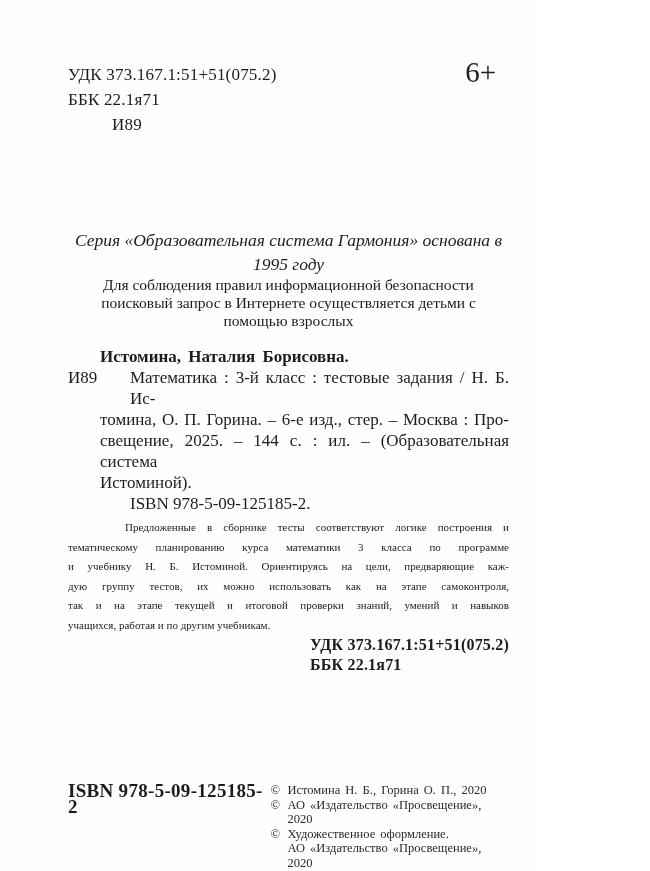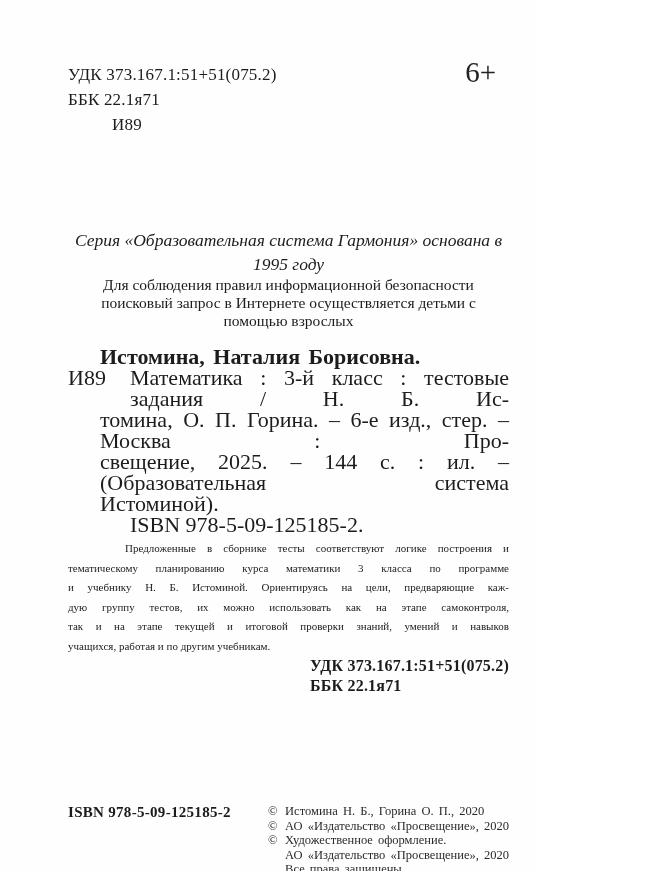--- a/index.html
+++ b/index.html
@@ -29,21 +29,21 @@
   .series{
     margin-top:91px;
     text-align:center;
     font-style:italic;
     font-size:17.5px;line-height:24px;
   }
   
   .safety{font-size:15.5px;line-height:18px;}
   .safety div{text-align:center;}
   
-  .bib{margin-top:16px;font-size:22px;line-height:21px;}
+  .bib{margin-top:16px;font-size:17px;line-height:21px;}
   .bib-heading{
     margin-left:32px;font-weight:bold;word-spacing:3px;line-height:21px;
   }
   .bib-line1{position:relative;padding-left:62px;}
   .bib-line1 .sign{position:absolute;left:0;top:0;}
   .bib-body{margin-left:32px;}
   .jl{text-align:justify;text-align-last:justify;}
   .bib-isbn{margin-left:62px;}
   
   .annotation{margin-top:4px;font-size:11px;line-height:19.5px;}
@@ -51,21 +51,21 @@
   
   .udk-bottom{
     width:max-content;margin-left:auto;margin-right:0;
     font-weight:bold;font-size:16px;line-height:20px;letter-spacing:0.2px;
   }
   
   .footer{
     margin-top:108px;
     display:flex;justify-content:space-between;align-items:flex-start;
   }
-  .footer-isbn{font-weight:bold;font-size:15px;line-height:16px;letter-spacing:0.3px;}
+  .footer-isbn{font-weight:bold;font-size:19px;line-height:16px;letter-spacing:0.3px;}
   .copyrights{font-size:12.5px;line-height:14.5px;word-spacing:2px;color:#2a2a2a;}
   .c-row{display:flex;}
   .c-sym{width:17px;flex:none;}
   .c-txt{flex:1;}
 </style>
 </head>
 <body>
 
 <div class="sheet">
 

